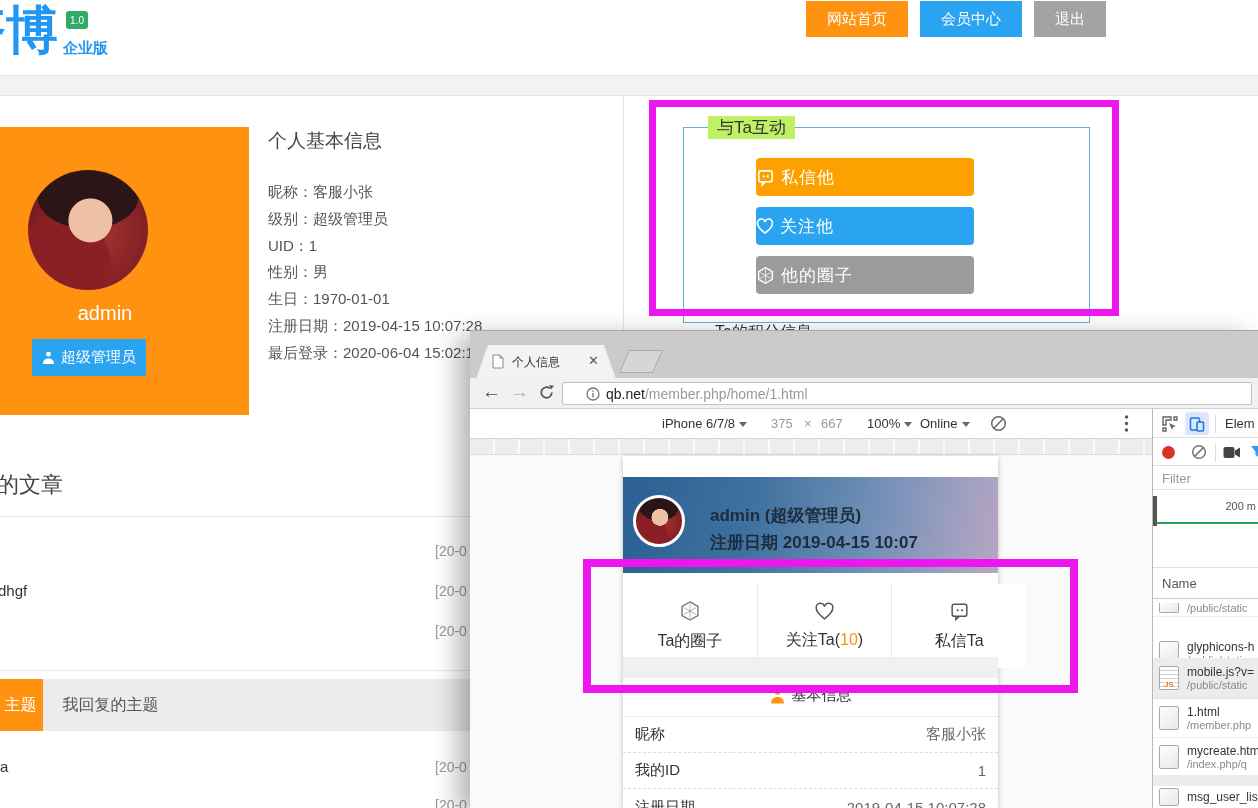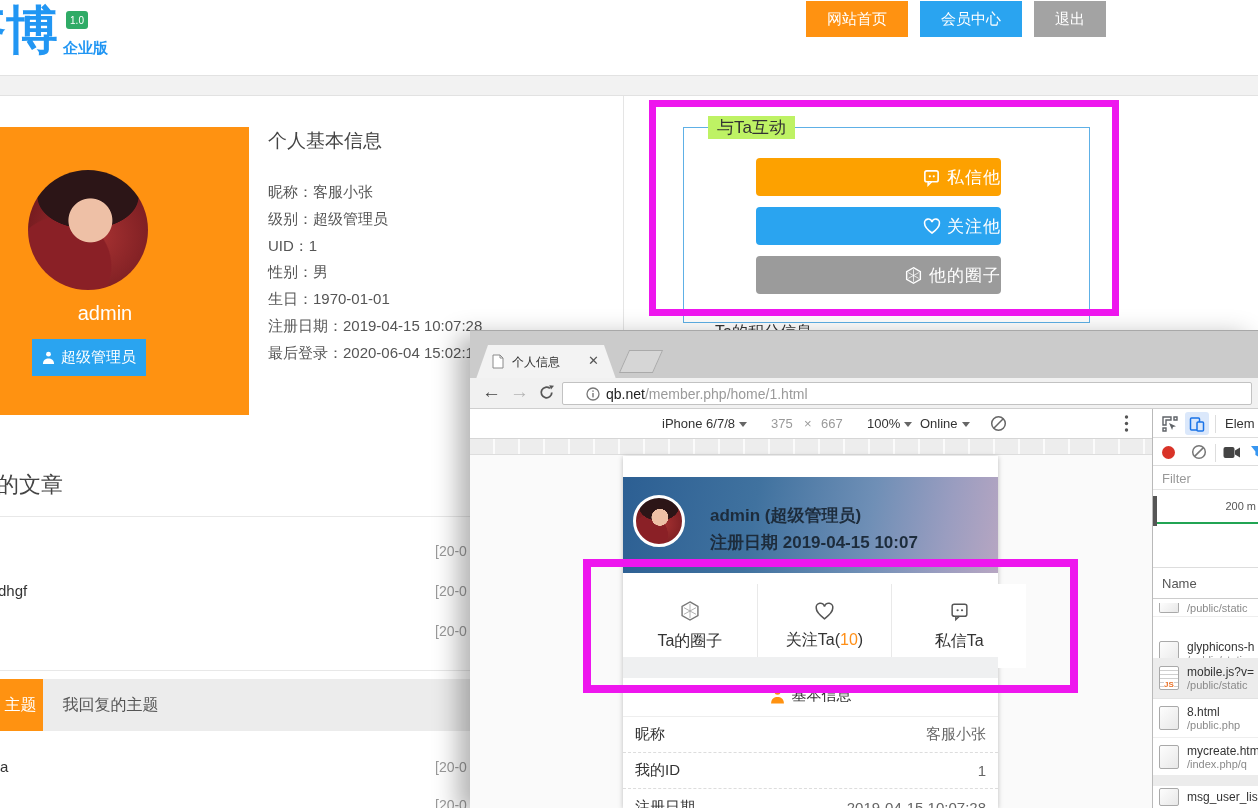--- a/index.html
+++ b/index.html
@@ -24,22 +24,22 @@
    radial-gradient(circle at 55% 55%, #a33, #6e181d 85%)}
 .uname{color:#fff;font-size:20px;text-align:center}
 .rolebtn{background:#2aa4f0;color:#fff;font-size:15px;display:flex;align-items:center;justify-content:center;gap:6px;cursor:pointer}
 
 .ititle{font-size:19px;color:#444}
 .irow{font-size:15px;color:#555}
 .vline{width:1px;background:#e5e5e5}
 
 .fset{border:1px solid #5eb0e6}
 .legend{background:#bef264;padding:0 9px;font-size:17px;color:#333}
-.ibtn{width:245px;height:38px;border-radius:4px;color:#fff;font-size:17px;letter-spacing:1px;
-  display:flex;align-items:center;justify-content:flex-end;gap:6px;cursor:pointer}
+.ibtn{width:218px;height:38px;border-radius:4px;color:#fff;font-size:17px;letter-spacing:1px;
+  display:flex;align-items:center;justify-content:flex-start;gap:6px;cursor:pointer}
 
 .atitle{font-size:22px;color:#444}
 .hr{height:1px;background:#e8e8e8}
 .adate{font-size:14px;color:#999}
 .atext{font-size:15px;color:#333}
 .tabbar{background:#ececec}
 .tab-active{background:#ff9211;color:#fff;font-size:16px;display:flex;align-items:center;justify-content:center}
 .tab-idle{color:#555;font-size:16px;display:flex;align-items:center;justify-content:center;cursor:pointer}
 
 .hlbox{border:7px solid #ee16ee;z-index:40}
@@ -308,22 +308,22 @@
             <span>JS</span>
           </span>
         <span>
             <div class="reqname">mobile.js?v=</div>
               <div class="reqpath">/public/static</div>
           </span>
       </div>
       <div class="reqrow" style="top:290px;height:39px;border-bottom:1px solid #eee">
         <span class="docico"></span>
         <span>
-            <div class="reqname">8.html</div>
-              <div class="reqpath">/public.php</div>
+            <div class="reqname">1.html</div>
+              <div class="reqpath">/member.php</div>
           </span>
       </div>
       <div class="reqrow" style="top:329px;height:37px">
         <span class="docico"></span>
         <span>
             <div class="reqname">mycreate.htm</div>
               <div class="reqpath">/index.php/q</div>
           </span>
       </div>
       <div class="abs" style="left:0;top:366px;width:106px;height:11px;background:#ececec"></div>

